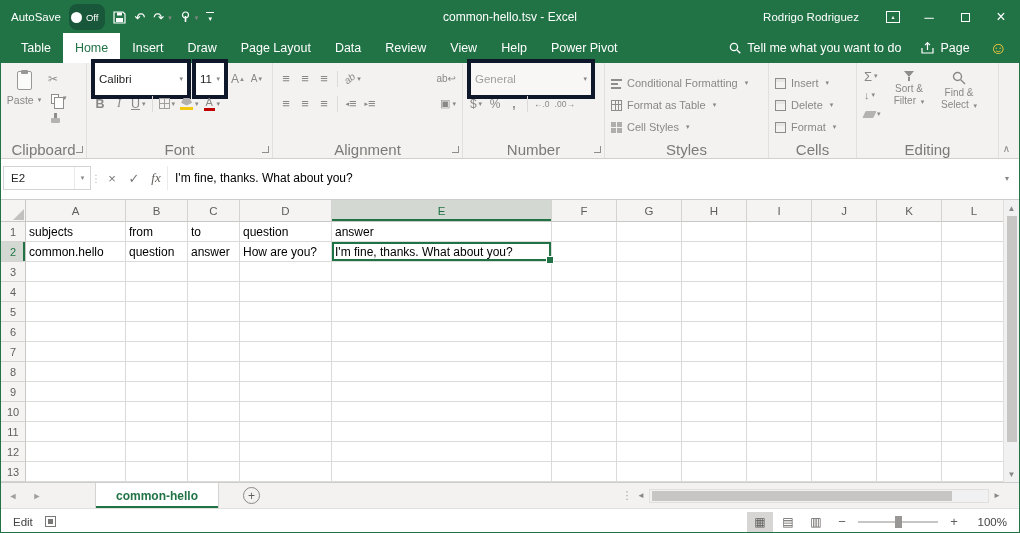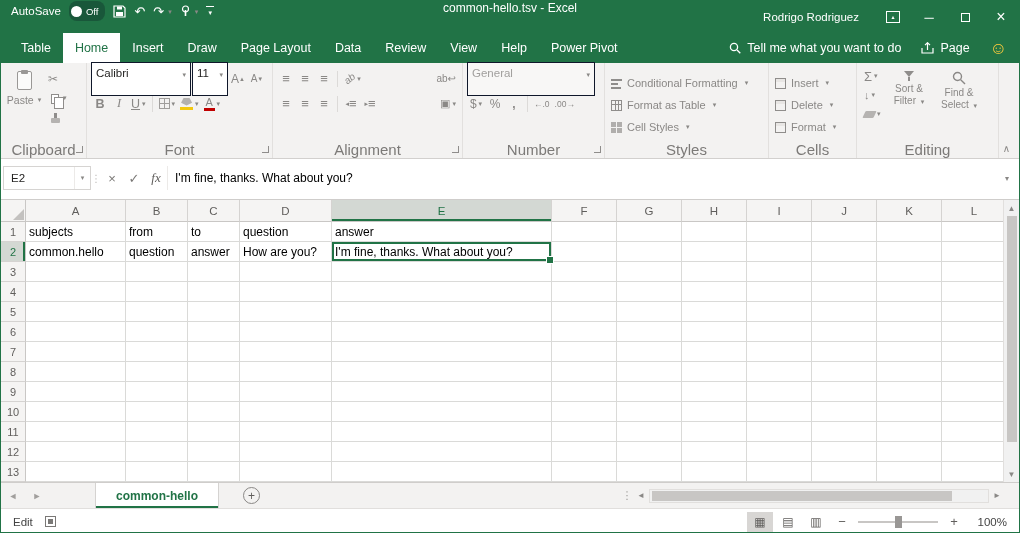--- a/index.html
+++ b/index.html
@@ -1,23 +1,23 @@
 <!DOCTYPE html>
 <html><head>
 <meta charset="utf-8">
 <style>
   * { box-sizing:border-box; margin:0; padding:0; }
   body { font-family:"Liberation Sans",sans-serif; background:#666; }
   #app { position:relative; width:1020px; height:533px; background:#fff; border:1px solid #217346; overflow:hidden; }
 
   
-  .titlebar{position:absolute;left:0;top:0;width:100%;height:32px;background:#217346;display:flex;align-items:flex-start;color:#fff;}
+  .titlebar{position:absolute;left:0;top:0;width:100%;height:32px;background:#217346;display:flex;align-items:center;color:#fff;}
   .qat{display:flex;align-items:center;gap:8px;padding-left:10px;z-index:2;}
   .autosave-label{font-size:11.5px;}
-  .autosave-pill{display:flex;align-items:center;gap:4px;background:#19573a;border-radius:8px;height:20px;padding:2px 7px 2px 2px;font-size:9.5px;}
+  .autosave-pill{display:flex;align-items:center;gap:4px;background:#19573a;border-radius:8px;height:26px;padding:2px 7px 2px 2px;font-size:9.5px;}
   .knob{width:11px;height:11px;border-radius:50%;background:#fff;}
   .qat-ic{font-size:13px;color:#fff;display:flex;align-items:center;gap:2px;line-height:1;}
   .qat-ic .arr{font-size:7px;}
   .qat-over{display:flex;flex-direction:column;align-items:center;font-size:7px;line-height:1;}
   .qat-over i{font-style:normal;border-top:1px solid #fff;width:8px;height:2px;margin-bottom:1px;}
   .win-title{position:absolute;left:0;right:0;text-align:center;font-size:12px;color:#fff;pointer-events:none;}
   .tright{margin-left:auto;display:flex;align-items:center;height:100%;z-index:2;}
   .t-user{font-size:11.5px;margin-right:16px;}
   .winbtn{width:36px;height:100%;display:flex;align-items:center;justify-content:center;font-size:13px;}
   .maxbox{width:9px;height:9px;border:1px solid #fff;display:block;}
@@ -36,21 +36,21 @@
   .ribbon{position:absolute;top:62px;left:0;width:100%;height:96px;background:#f3f2f1;border-bottom:1px solid #d2d0ce;display:flex;}
   .rgroup{position:relative;border-right:1px solid #e2e0de;display:flex;flex-direction:column;padding:3px 2px 0;flex:none;}
   .rg-body{flex:1;}
   .rg-label{height:17px;display:flex;align-items:center;justify-content:center;font-size:15px;color:#7c7a78;}
   .launcher{position:absolute;right:3px;bottom:5px;width:7px;height:7px;border-right:1px solid #8f8d8b;border-bottom:1px solid #8f8d8b;}
   .frow{display:flex;align-items:center;height:25px;gap:1px;padding:0 2px;}
   .rbtn{height:21px;min-width:18px;padding:0 2px;display:flex;align-items:center;justify-content:center;font-size:12px;color:#8a8886;border-radius:2px;}
   .arr{font-size:7px;color:#8a8886;margin-left:2px;}
   .vsep{width:1px;height:16px;background:#dcdad8;margin:0 3px;flex:none;}
   .flexspace{flex:1;}
-  .combo{height:21px;background:#fff;border:1px solid #0f172a;display:flex;align-items:flex-end;padding:16px 4px;font-size:11.5px;color:#252423;}
+  .combo{height:21px;background:#fff;border:4px solid #0f172a;display:flex;align-items:center;padding:16px 4px;font-size:11.5px;color:#252423;}
   .combo .arr{margin-left:auto;padding-left:4px;}
   .combo.disabled{background:#f8f7f6;color:#a19f9d;}
   .tinyup{font-size:6px;vertical-align:super;}
   .boldb{font-weight:bold;font-size:12.5px;}
   .italicb{font-style:italic;font-family:"Liberation Serif",serif;font-size:12.5px;}
   .underb{text-decoration:underline;font-size:12.5px;}
   
   .clipbody{display:flex;gap:3px;padding:1px 2px;}
   .bigbtn{width:38px;display:flex;flex-direction:column;align-items:center;padding-top:4px;gap:4px;}
   .bigbtn-label{font-size:10.5px;color:#8a8886;display:flex;align-items:center;gap:2px;}

